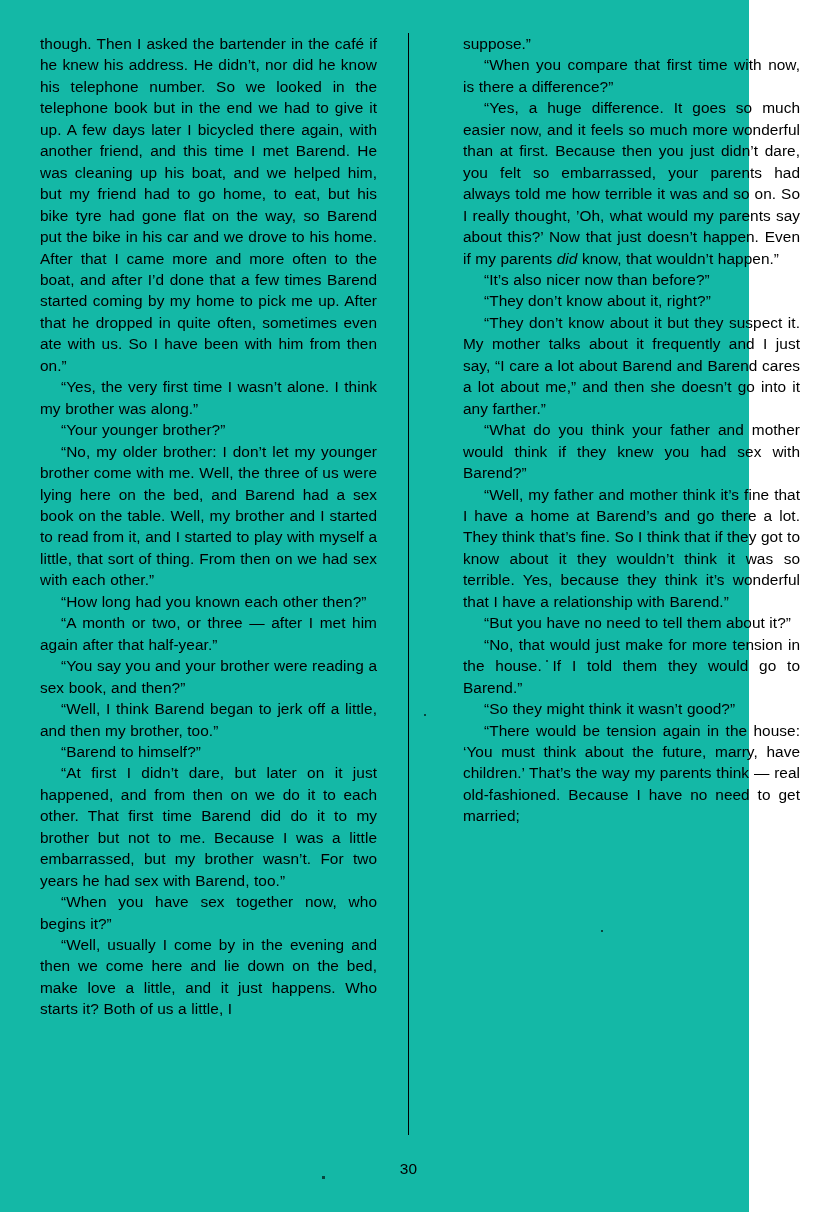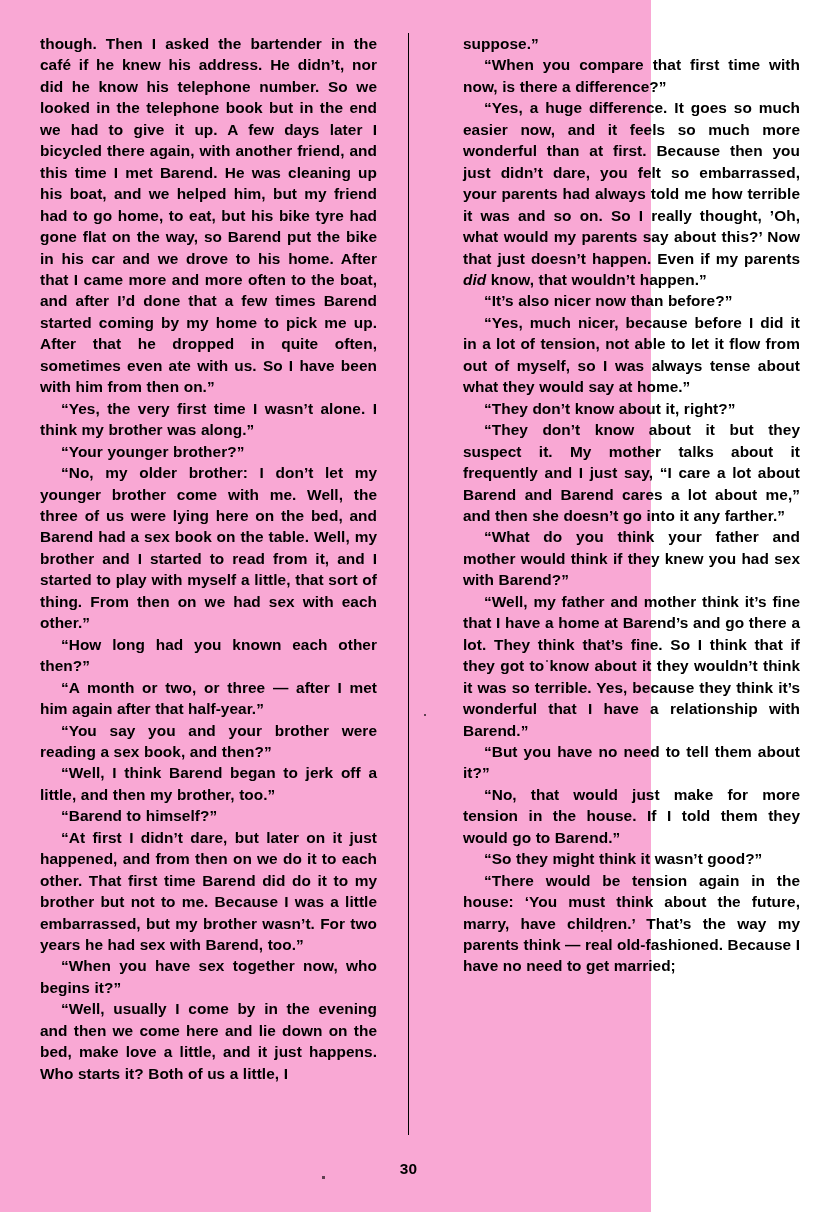--- a/index.html
+++ b/index.html
@@ -12,24 +12,23 @@
     height: 1212px;
     position: relative;
     font-family: "Liberation Sans", sans-serif;
     color: #000000;
     overflow: hidden;
   }
 
   .page {
     position: absolute;
     left: 0; top: 0;
-    width: 651px;
+    width: 749px;
     height: 1212px;
-    background: #f9a8d4;
-    font-weight: bold;
+    background: #14b8a6;
   }
 
   .columns {
     position: absolute;
     left: 40px;
     top: 33px;
     width: 738px;
     height: 1105px;
   }
 
@@ -115,21 +114,20 @@
         <p class="indent">“At first I didn’t dare, but later on it just happened, and from then on we do it to each other. That first time Barend did do it to my brother but not to me. Because I was a little embarrassed, but my brother wasn’t. For two years he had sex with Barend, too.”</p>
         <p class="indent">“When you have sex together now, who begins it?”</p>
         <p class="indent">“Well, usually I come by in the evening and then we come here and lie down on the bed, make love a little, and it just happens. Who starts it? Both of us a little, I</p>
       </div>
 
     <div class="column column-right">
         <p class="">suppose.”</p>
         <p class="indent">“When you compare that first time with now, is there a difference?”</p>
         <p class="indent">“Yes, a huge difference. It goes so much easier now, and it feels so much more wonderful than at first. Because then you just didn’t dare, you felt so embarrassed, your parents had always told me how terrible it was and so on. So I really thought, ’Oh, what would my parents say about this?’ Now that just doesn’t happen. Even if my parents <em class="italic">did</em> know, that wouldn’t happen.”</p>
         <p class="indent">“It’s also nicer now than before?”</p>
-        <p class="indent">“Yes, much nicer, because before I did it in a lot of tension, not able to let it flow from out of myself, so I was always tense about what they would say at home.”</p>
         <p class="indent">“They don’t know about it, right?”</p>
         <p class="indent">“They don’t know about it but they suspect it. My mother talks about it frequently and I just say, “I care a lot about Barend and Barend cares a lot about me,” and then she doesn’t go into it any farther.”</p>
         <p class="indent">“What do you think your father and mother would think if they knew you had sex with Barend?”</p>
         <p class="indent">“Well, my father and mother think it’s fine that I have a home at Barend’s and go there a lot. They think that’s fine. So I think that if they got to know about it they wouldn’t think it was so terrible. Yes, because they think it’s wonderful that I have a relationship with Barend.”</p>
         <p class="indent">“But you have no need to tell them about it?”</p>
         <p class="indent">“No, that would just make for more tension in the house. If I told them they would go to Barend.”</p>
         <p class="indent">“So they might think it wasn’t good?”</p>
         <p class="indent">“There would be tension again in the house: ‘You must think about the future, marry, have children.’ That’s the way my parents think — real old-fashioned. Because I have no need to get married;</p>
       </div>
 

